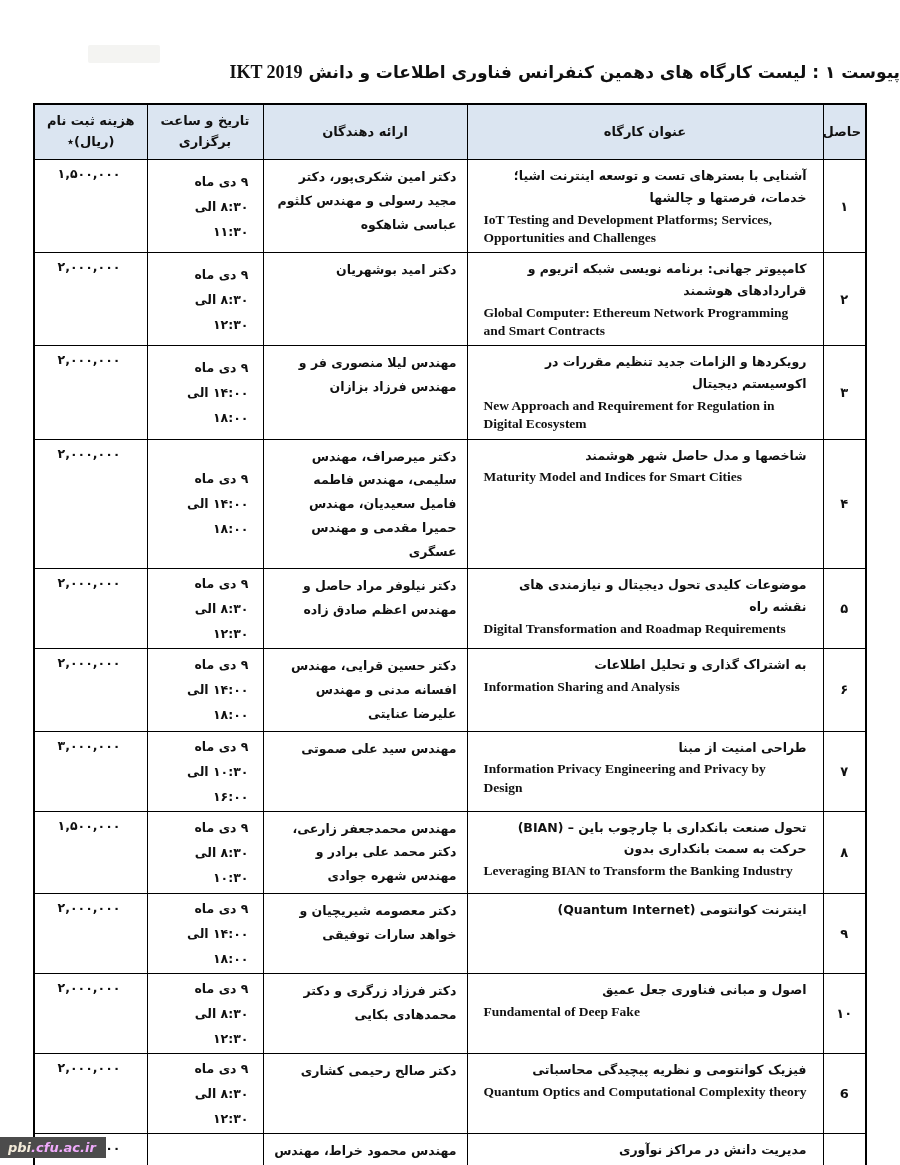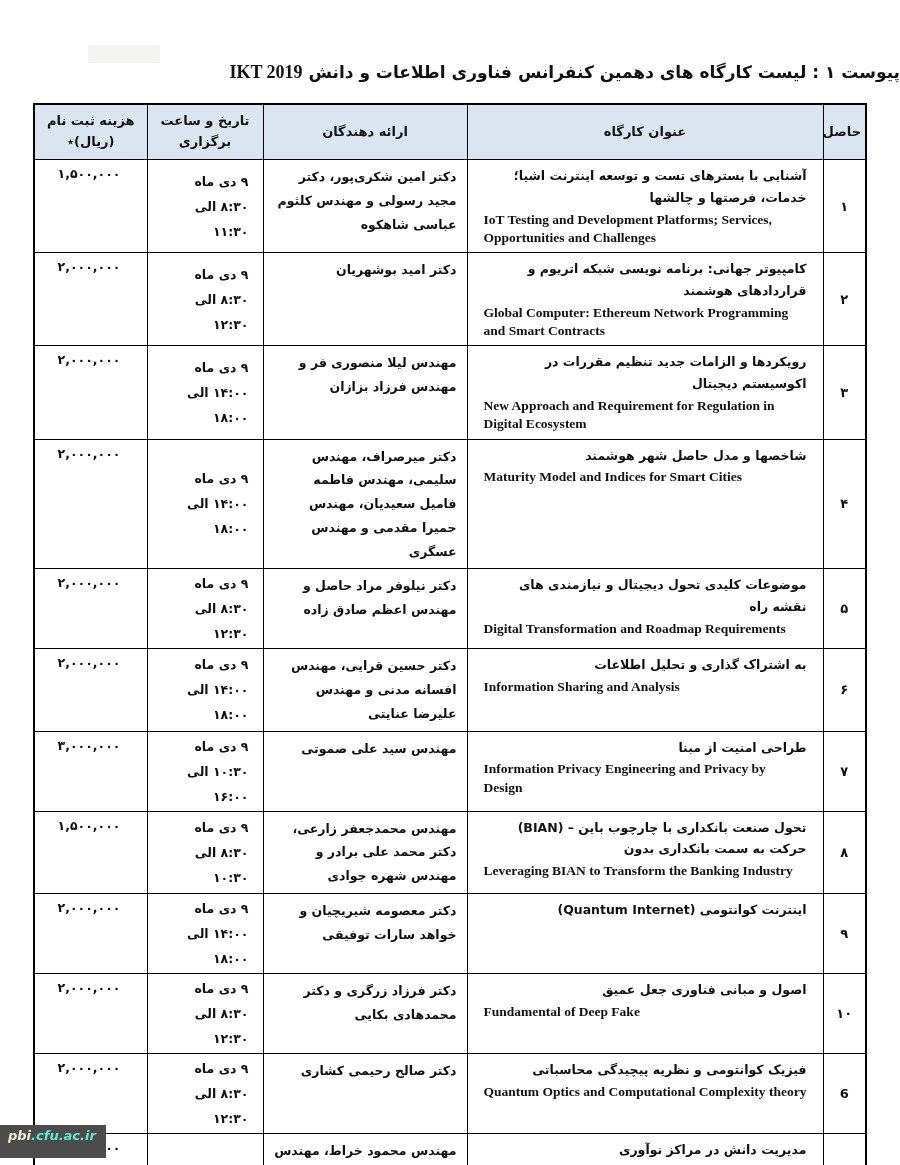--- a/index.html
+++ b/index.html
@@ -84,27 +84,27 @@
     position: absolute; top: 966px; right: 33px; left: 33px;
     text-align: right; font-weight: bold; font-size: 15px;
     line-height: 2.4;
   }
 
   
   .badge {
     position: absolute; left: 0; bottom: 7px;
     background: #4c4c4c; height: 21px;
     display: flex; align-items: center;
-    padding: 0 10px 12px 8px;
+    padding: 0 10px 0 8px;
     direction: ltr;
     font-style: italic; font-weight: bold; font-size: 13px;
     font-family: "DejaVu Sans", sans-serif;
   }
   .badge .b-prefix { color: #f2ead8; }
-  .badge .b-suffix { color: #5eead4; font-style: italic; }
+  .badge .b-suffix { color: #f0abfc; font-style: italic; }
 </style>
 </head>
 <body>
 
 <div class="page">
 
   <div class="faint-mark"></div>
 
   <div class="doc-title">
     <span>پیوست ۱ : لیست کارگاه های دهمین کنفرانس فناوری اطلاعات و دانش</span>

